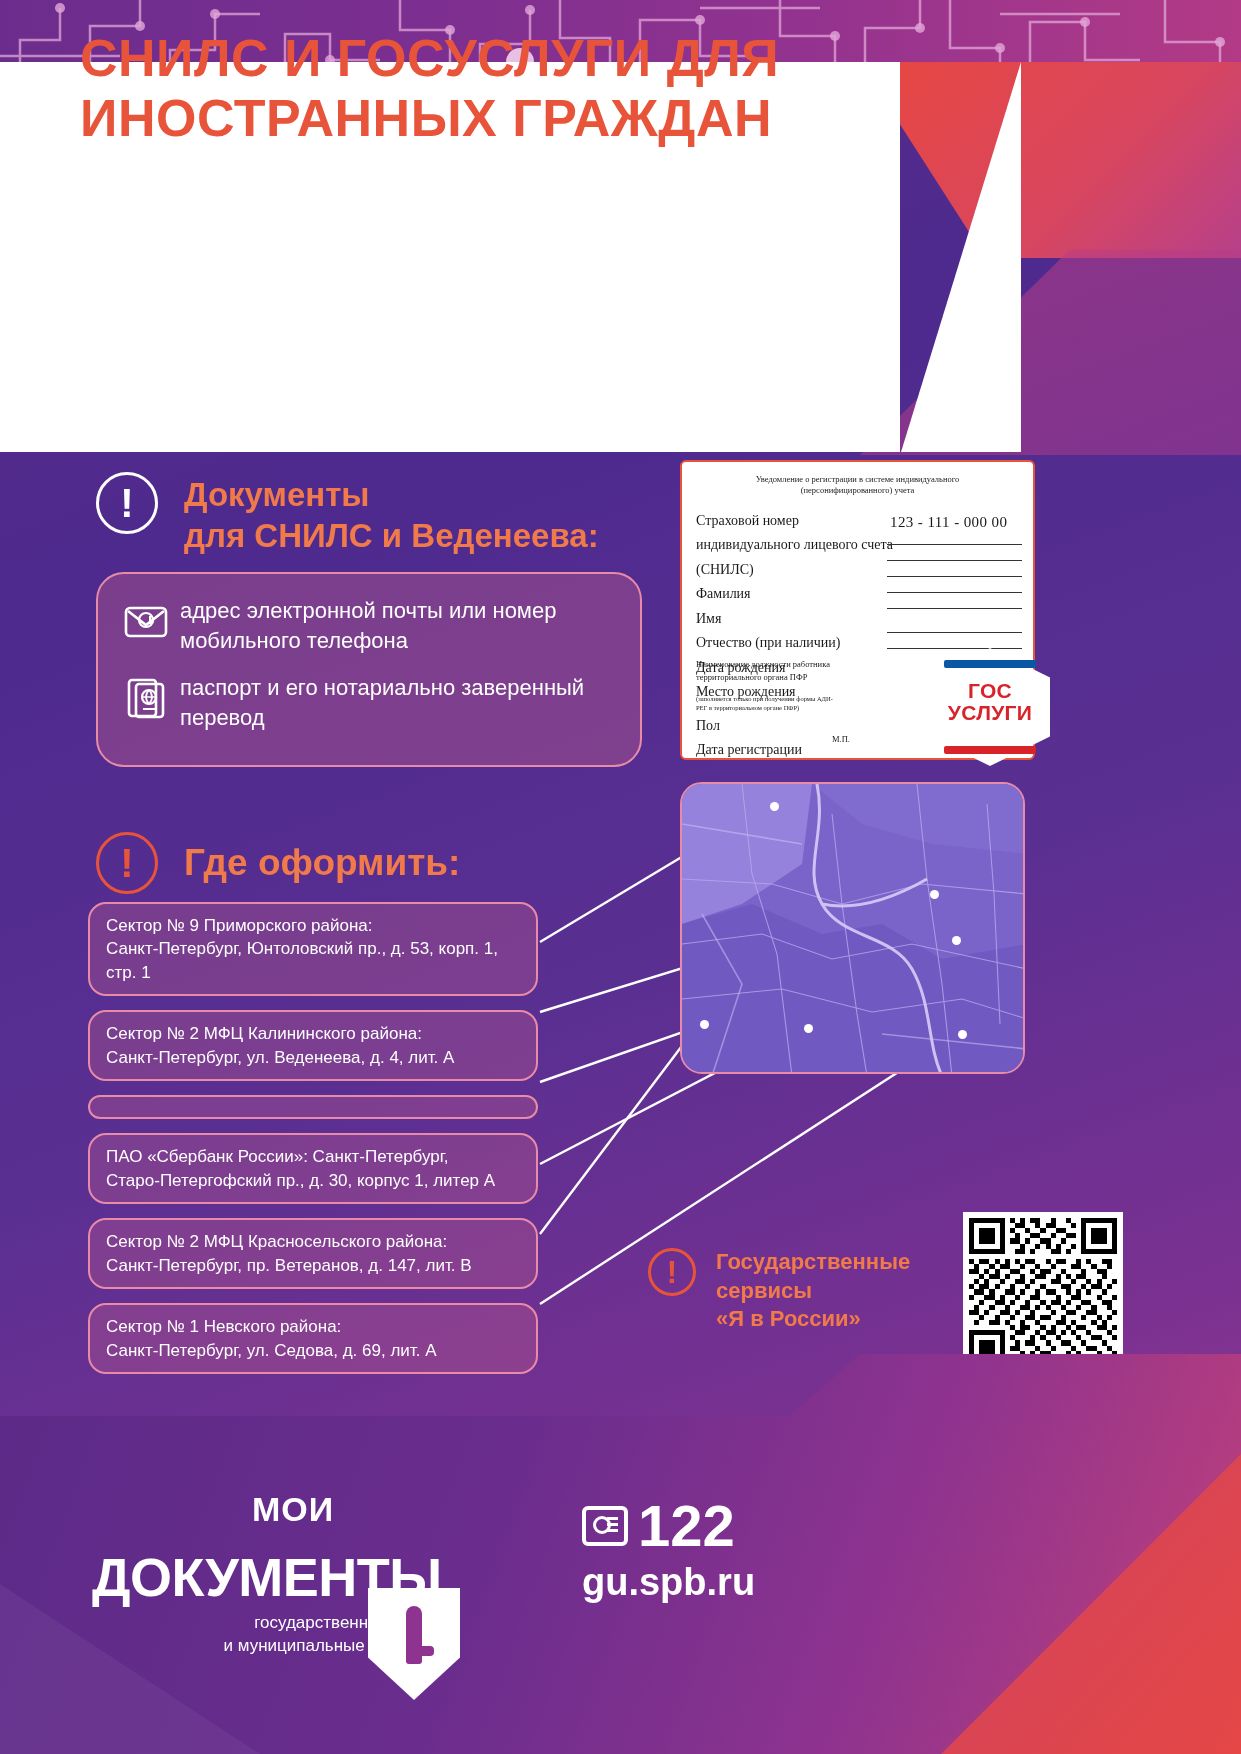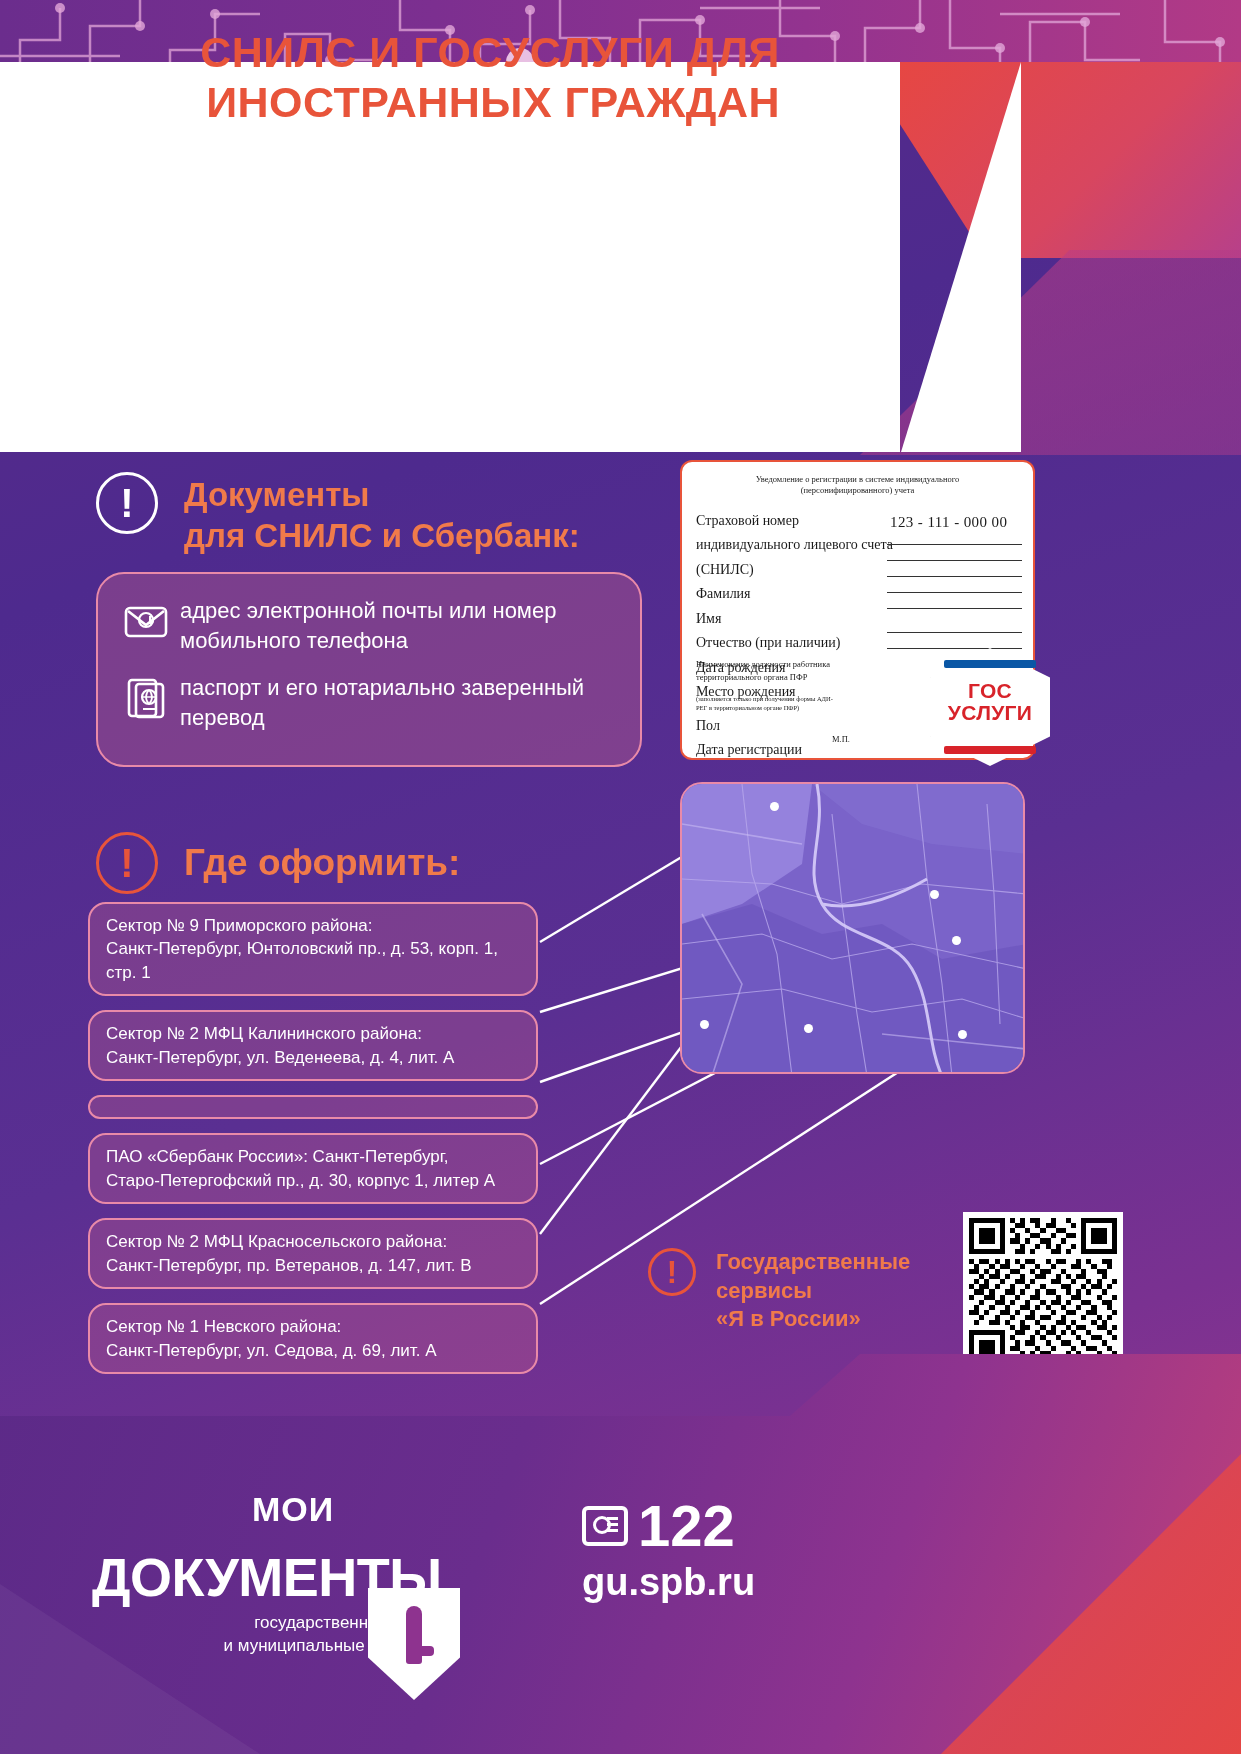--- a/index.html
+++ b/index.html
@@ -45,26 +45,25 @@
     border-color: transparent transparent #ffffff transparent;
     transform: translateX(100%);
   }
   .title-wrap {
     position: absolute;
     left: 80px; top: 28px;
     width: 700px;
   }
   .title-wrap h1 {
     color: #e8543a;
-    font-size: 43px;
+    font-size: 52px;
     line-height: 1.16;
     font-weight: 700;
     letter-spacing: 0.5px;
     text-transform: uppercase;
-    text-align: right;
   }
   .wedge-c {
     position: absolute;
     right: 0; top: 62px;
     width: 381px; height: 196px;
     background: linear-gradient(135deg, #e8473f 0%, #d8465f 60%, #b7408a 100%);
     clip-path: polygon(0 0, 100% 0, 100% 100%, 33% 100%);
   }
   .wedge-d {
     position: absolute;
@@ -127,21 +126,21 @@
   }
   .docicon { width: 48px; min-width: 48px; height: 48px; }
 
   
   .snils {
     position: absolute;
     left: 680px; top: 460px;
     width: 355px; height: 300px;
     background: #ffffff;
     border: 2px solid #e8543a;
-    border-radius: 12px;
+    border-radius: 6px;
     padding: 12px 14px;
     font-family: "Liberation Serif", serif;
     color: #1a1a1a;
   }
   .snils .sn-title {
     text-align: center;
     font-size: 8.5px;
     line-height: 1.35;
     margin-bottom: 12px;
   }
@@ -436,21 +435,21 @@
 
   <div class="titlepanel"></div>
   <div class="title-wrap">
     <h1>СНИЛС И ГОСУСЛУГИ ДЛЯ ИНОСТРАННЫХ ГРАЖДАН</h1>
   </div>
 
   <div class="sec1">
     <div class="excl">!</div>
     <div class="headtext">
       <div>Документы</div>
-      <div>для СНИЛС и Сбербанк:</div>
+      <div>для СНИЛС и Веденеева:</div>
     </div>
   </div>
 
   <div class="docbox">
     <div class="docrow">
       <svg class="docicon" viewBox="0 0 48 48" fill="none">
         <rect x="4" y="12" width="40" height="28" rx="4" stroke="#ffffff" stroke-width="2.6"></rect>
         <path d="M6 15 L24 29 L42 15" stroke="#ffffff" stroke-width="2.6" fill="none"></path>
         <circle cx="24" cy="24" r="7" stroke="#ffffff" stroke-width="2.2" fill="none"></circle>
         <path d="M28 20 v7 a3 3 0 0 0 3 -3 v-1" stroke="#ffffff" stroke-width="2" fill="none"></path>

